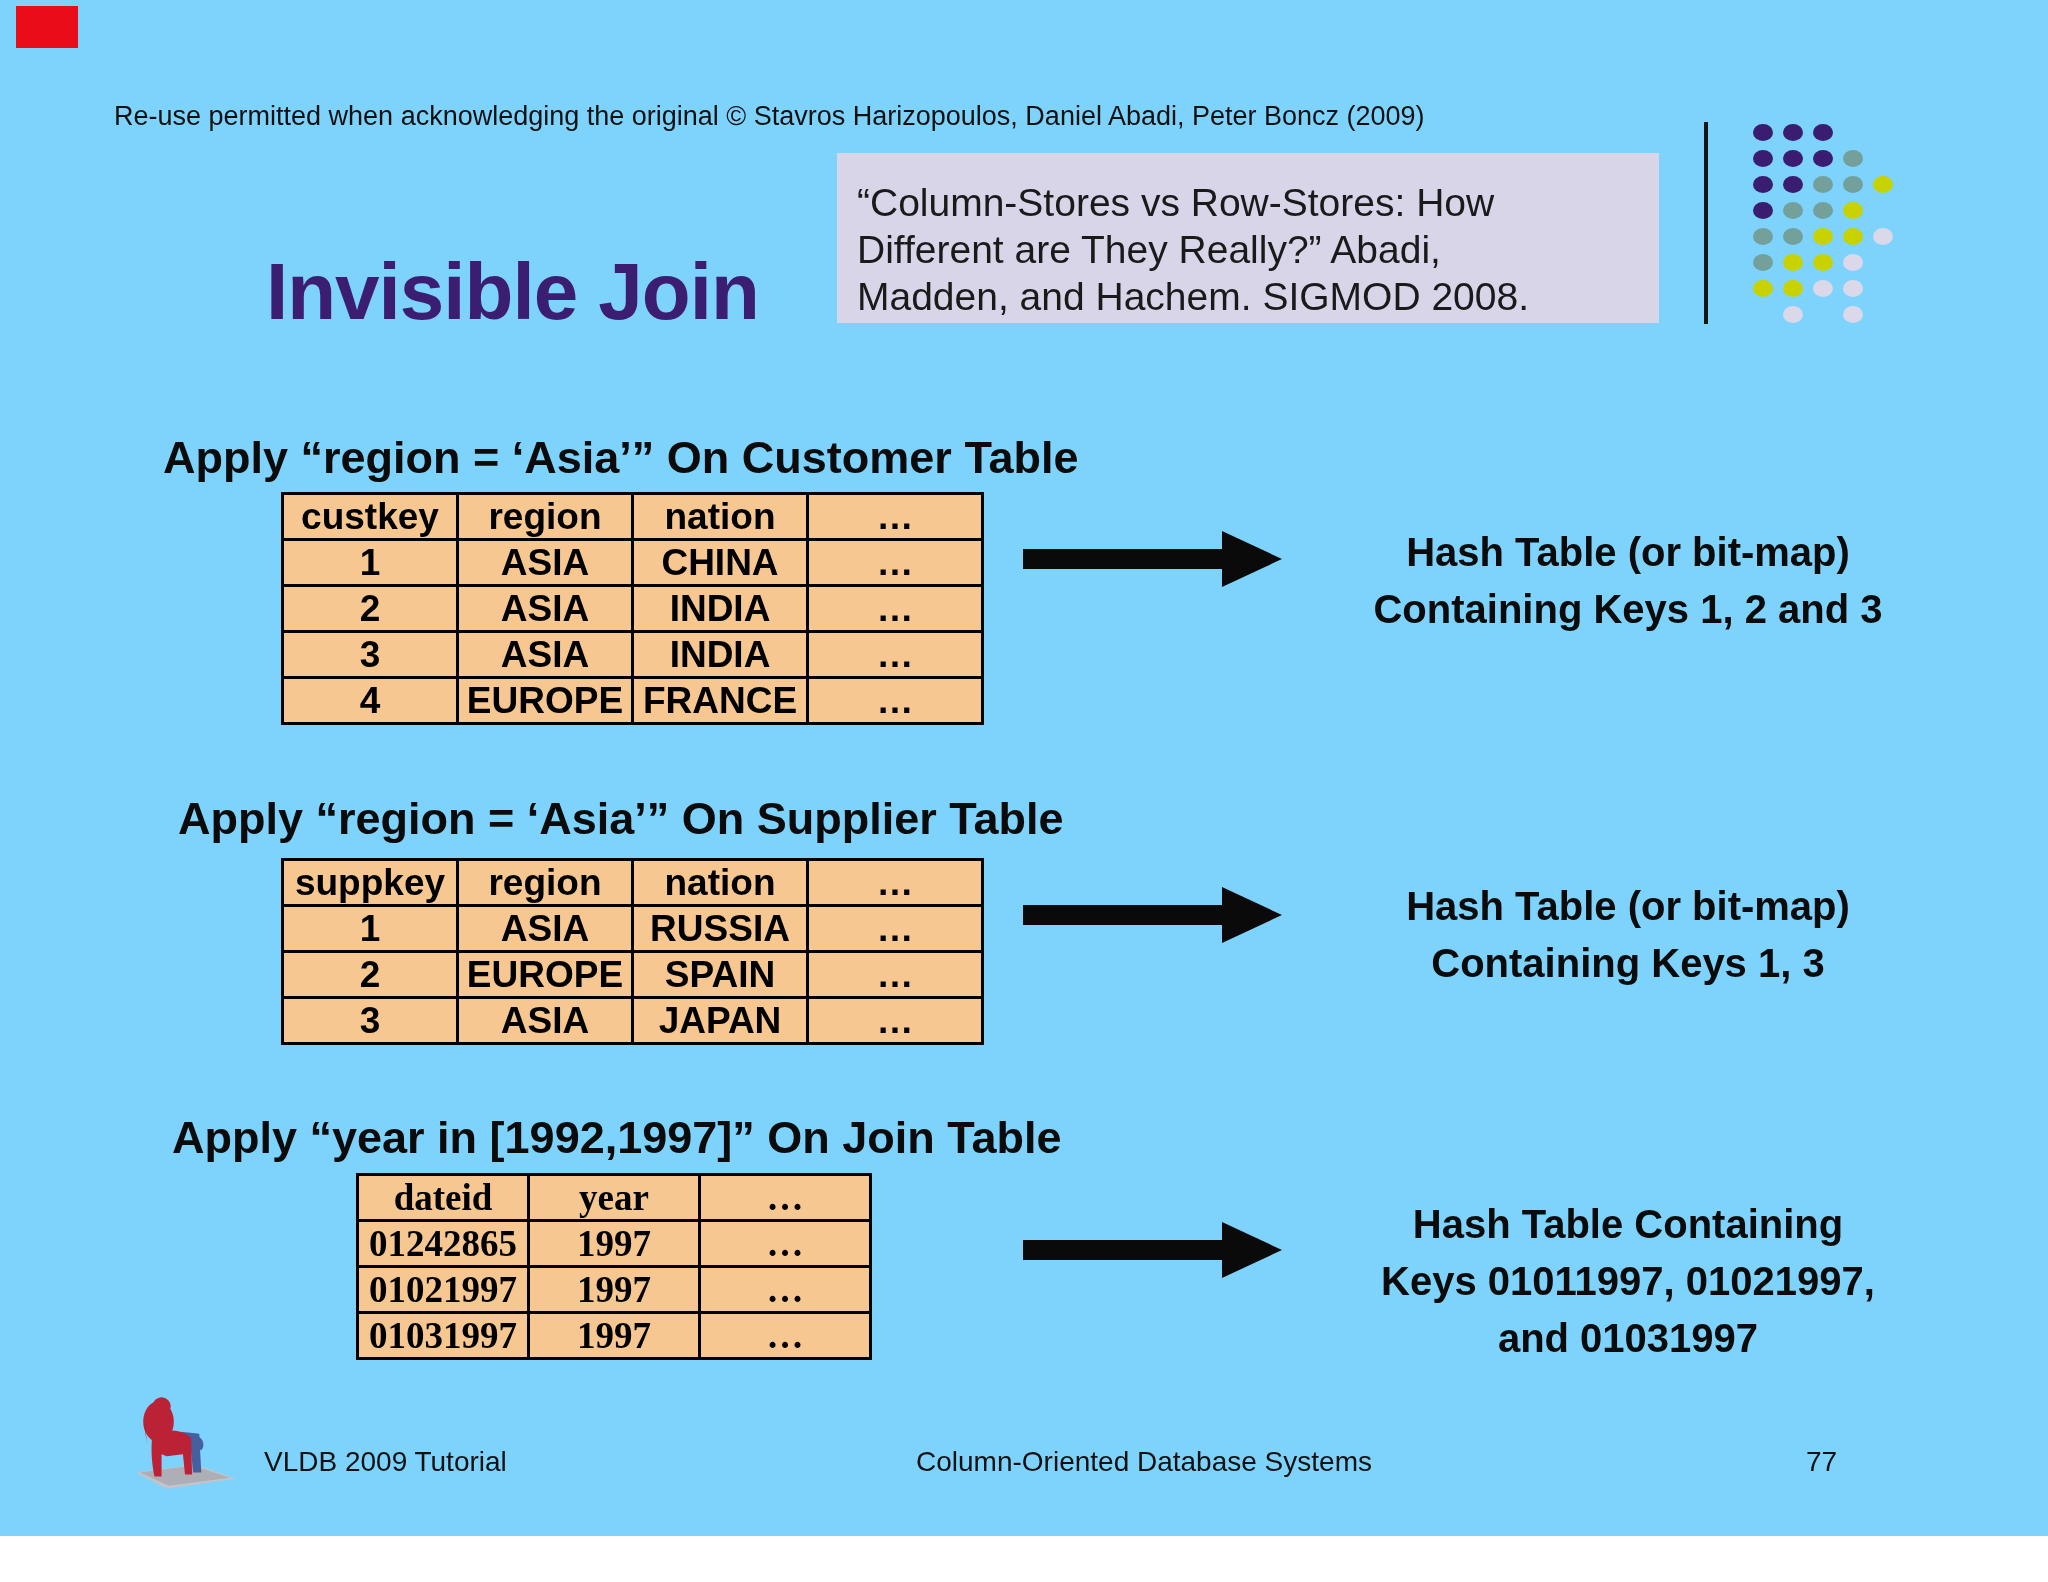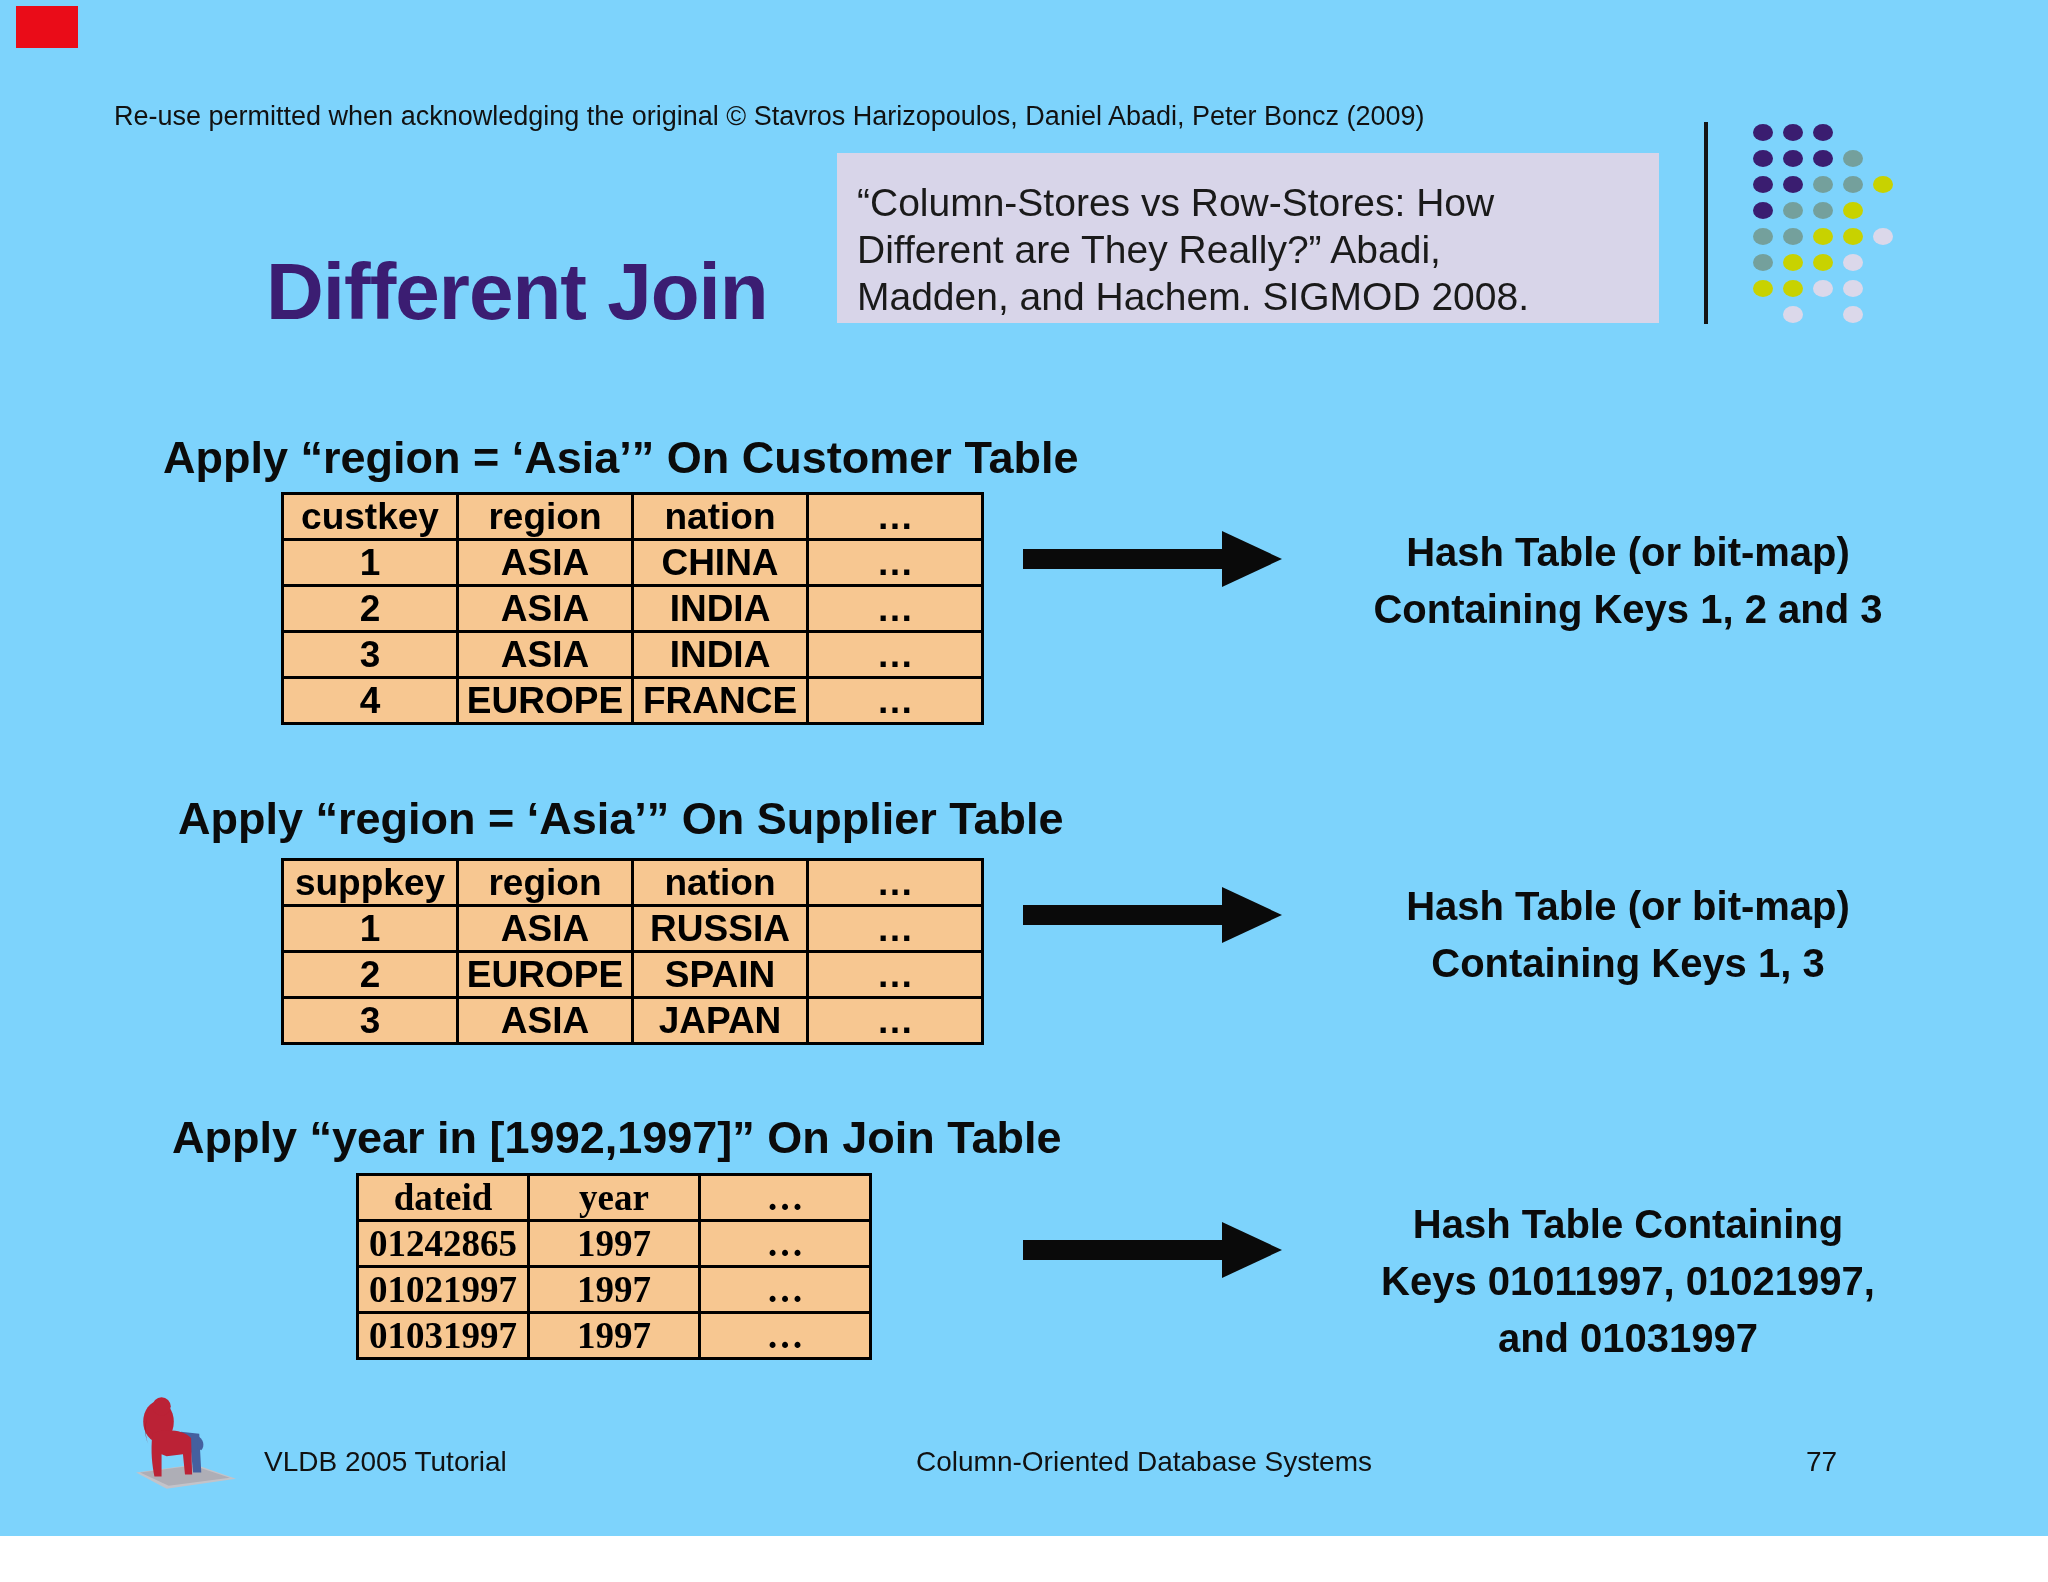--- a/index.html
+++ b/index.html
@@ -60,21 +60,21 @@
 </style>
 </head>
 <body>
 
 <div class="slide">
 
   <div class="abs red-mark"></div>
 
   <div class="abs notice">Re-use permitted when acknowledging the original © Stavros Harizopoulos, Daniel Abadi, Peter Boncz (2009)</div>
 
-  <div class="abs title">Different Join</div>
+  <div class="abs title">Invisible Join</div>
 
   <div class="abs citation">
       <div>“Column-Stores vs Row-Stores: How</div>
       <div>Different are They Really?” Abadi,</div>
       <div>Madden, and Hachem. SIGMOD 2008.</div>
     </div>
 
   <div class="abs vline"></div>
   <div class="abs" id="logo-dots">
       <span class="dot" style="left: 1753px; top: 124px; background: rgb(58, 29, 112);"></span>
@@ -242,17 +242,17 @@
   <svg class="abs lion" viewBox="0 0 110 96">
     <polygon points="6,78 64,70 104,84 36,94" fill="#c3c3c9"></polygon>
     <polygon points="10,78 62,71 98,83 38,91" fill="#aeaeb6"></polygon>
     <path d="M50,38 L68,40 L70,78 L62,78 L60,58 L52,56 Z" fill="#44609f"></path>
     <path d="M66,42 C72,44 74,52 70,56 L66,54 Z" fill="#44609f"></path>
     <ellipse cx="28" cy="28" rx="15" ry="20" fill="#bb2236"></ellipse>
     <circle cx="31" cy="13" r="9" fill="#bb2236"></circle>
     <path d="M22,40 C20,58 22,72 24,82 L31,82 L31,60 L36,62 L52,60 L54,80 L61,80 L60,44 C52,36 34,34 22,40 Z" fill="#bb2236"></path>
     <path d="M18,22 C14,30 14,42 18,50 C15,44 14,30 18,22 Z" fill="#8e1828"></path>
   </svg>
-  <div class="abs footer-left">VLDB 2005 Tutorial</div>
+  <div class="abs footer-left">VLDB 2009 Tutorial</div>
   <div class="abs footer-center">Column-Oriented Database Systems</div>
   <div class="abs footer-page">77</div>
 
 </div>
 
 </body></html>

